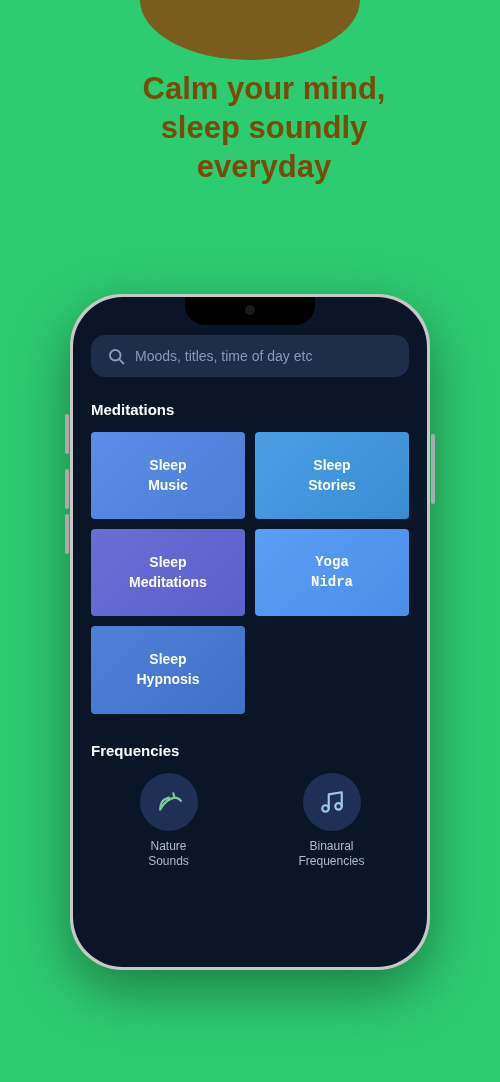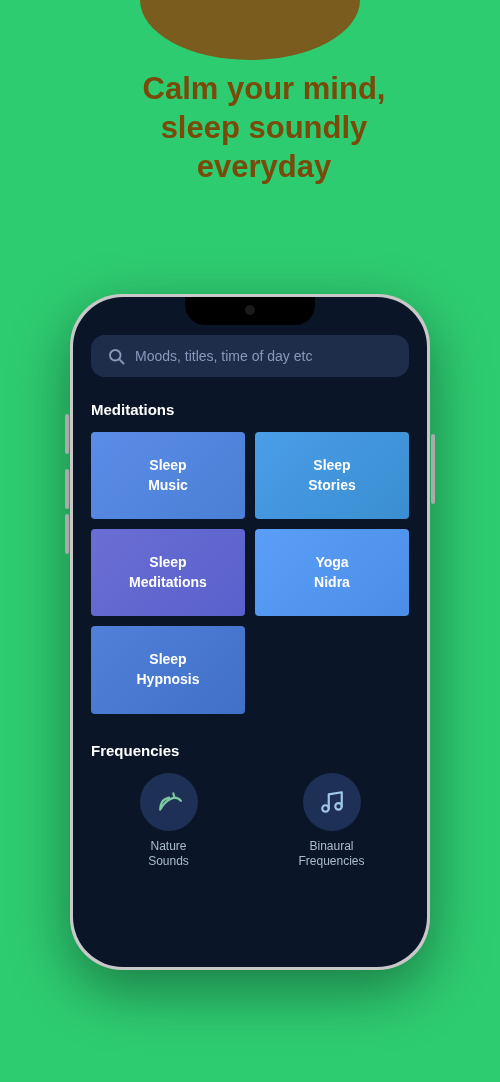--- a/index.html
+++ b/index.html
@@ -173,20 +173,21 @@
       background: linear-gradient(135deg, #5b8ce8, #4a7fd4);
     }
     .cat-sleep-stories {
       background: linear-gradient(135deg, #4a9de8, #3a8ed0);
     }
     .cat-sleep-meditations {
       background: linear-gradient(135deg, #6a6ed4, #5a60cc);
     }
     .cat-yoga-nidra {
       background: linear-gradient(135deg, #5b9ef8, #4a8ee8);
+      font-family: Liberation Mono, monospace;
     }
     .cat-relax-unwind {
       background: linear-gradient(135deg, #7070e0, #6060d0);
     }
     .cat-sleep-hypnosis {
       background: linear-gradient(135deg, #5080d8, #4070c8);
     }
 
     .soundscapes-section {
       margin-top: 4px;

